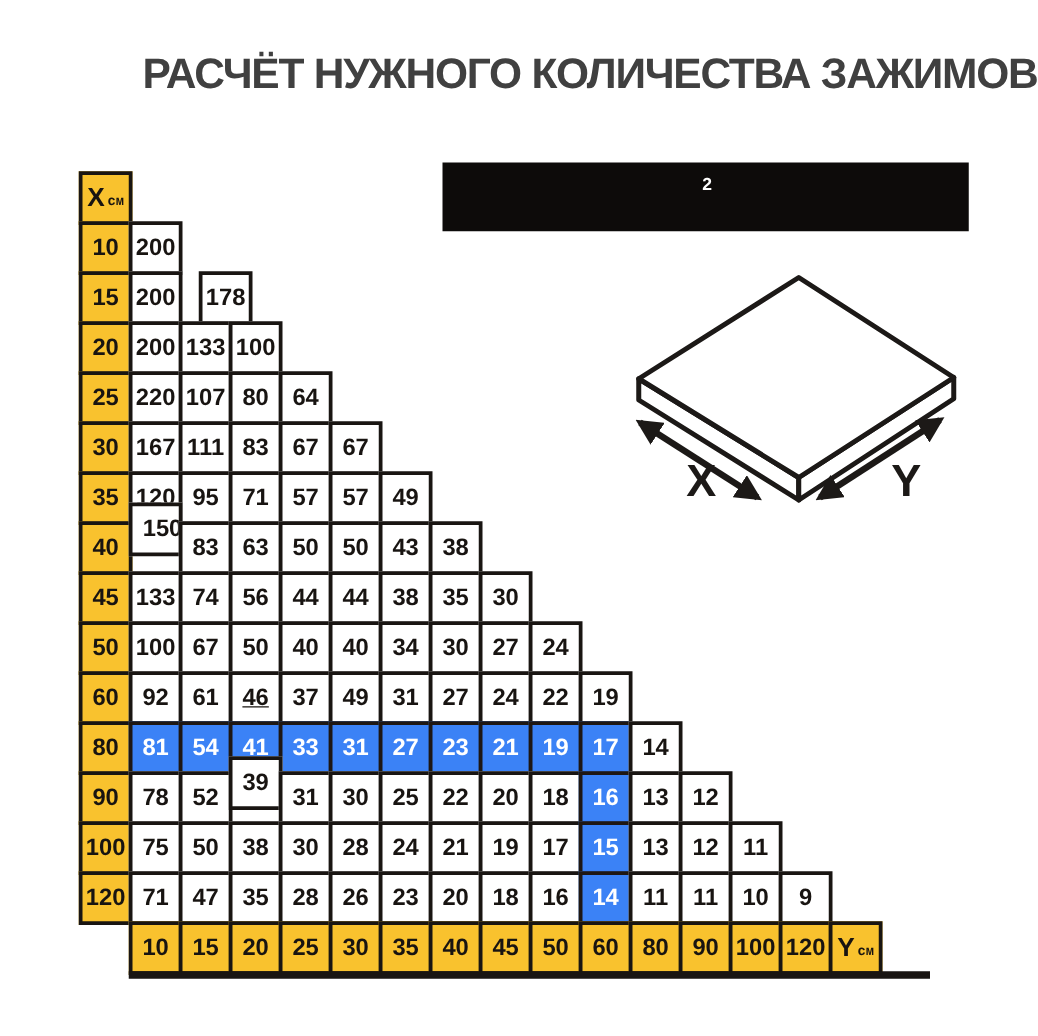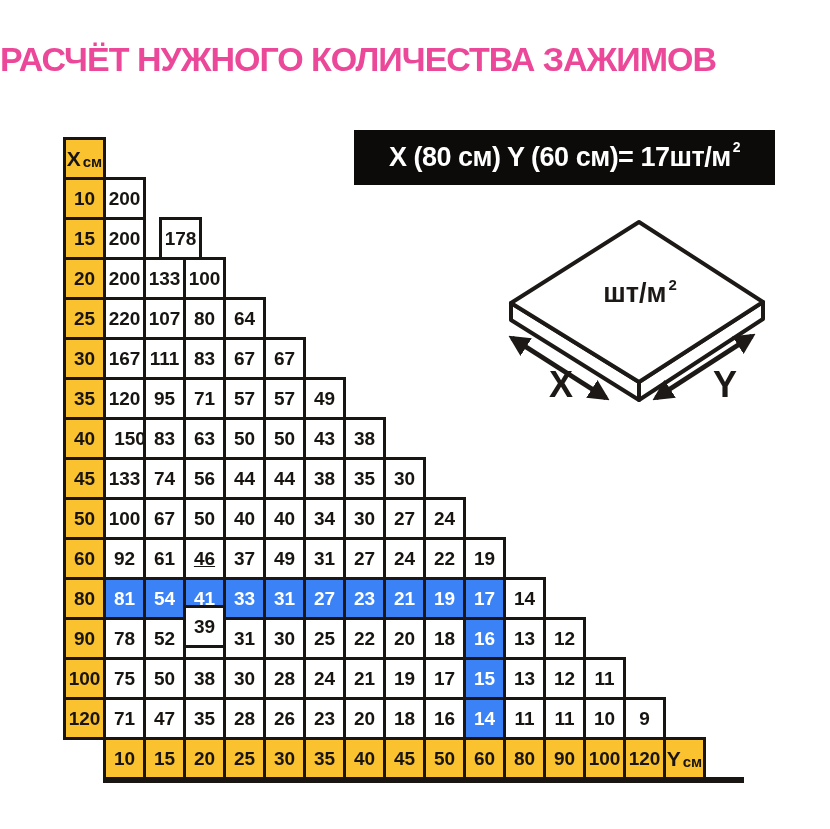--- a/index.html
+++ b/index.html
@@ -1,40 +1,40 @@
 <!DOCTYPE html>
 <html><head>
 <meta charset="utf-8">
 <style>
   html,body{margin:0;padding:0;}
   body{
     width:830px;height:829px;position:relative;background:#ffffff;
     font-family:"Liberation Sans","DejaVu Sans",sans-serif;overflow:hidden;
   }
   .page-title{
-    position:absolute;top:40px;left:0;width:830px;text-align:left;
-    font-size:34px;font-weight:bold;color:#ec4899;letter-spacing:-1px;white-space:nowrap;
+    position:absolute;top:40px;left:0;width:830px;text-align:right;
+    font-size:34px;font-weight:bold;color:#404040;letter-spacing:-1px;white-space:nowrap;
   }
   .formula-box{
     position:absolute;left:354px;top:130px;width:421px;height:55px;background:#0d0b0a;
     display:flex;align-items:center;justify-content:center;color:#ffffff;
     font-weight:bold;font-size:27px;letter-spacing:-0.5px;white-space:nowrap;
   }
   .sup{font-size:14px;position:relative;top:-11px;margin-left:2px;}
   
   #matrix{position:absolute;left:63px;top:137px;width:646px;height:646px;}
   .cell{
     position:absolute;width:43px;height:43px;box-sizing:border-box;
     border:3px solid #191512;background:#ffffff;color:#181411;
     display:flex;align-items:center;justify-content:center;
     font-weight:bold;font-size:19px;
   }
   .cell.label{background:#F9C22E;}
   .cell.dark{background:#3b82f6;color:#ffffff;border-color:#1E1713;}
-  .cell .unit{font-size:15px;margin-left:2px;margin-top:6px;}
+  .cell .unit{font-size:11px;margin-left:2px;margin-top:6px;font-family:Liberation Mono, monospace;}
   .cell.corner{font-size:21px;}
   .bottom-bar{position:absolute;left:103px;top:777px;width:641px;height:6px;background:#191512;}
   
   .diagram{position:absolute;left:488px;top:212px;width:322px;height:205px;}
   .diagram svg{position:absolute;left:0;top:0;}
   .area-label{
     position:absolute;left:87px;top:66px;width:130px;text-align:center;
     font-weight:bold;font-size:27px;color:#1c1917;white-space:nowrap;
   }
   .area-label .sup{top:-12px;font-size:15px;}
@@ -44,44 +44,40 @@
   }
   .axis-label.x{left:48px;}
   .axis-label.y{left:212px;}
 </style>
 </head>
 <body>
 
 <div class="page-title">РАСЧЁТ НУЖНОГО КОЛИЧЕСТВА ЗАЖИМОВ</div>
 
 <div class="formula-box">
-  <span>X (80 см) Y (60 см)= 17шт/м</span>
     <span class="sup">2</span>
 </div>
 
 <div class="diagram">
   <svg width="322" height="205" viewBox="0 0 322 205">
     <defs>
       <marker id="ah" viewBox="0 0 10 10" refX="8" refY="5" markerWidth="4.2" markerHeight="4.2" orient="auto-start-reverse">
         <path d="M0,0 L10,5 L0,10 z" fill="#1c1917"></path>
       </marker>
     </defs>
 
     <polygon points="23,91 151,170 151,188 23,108" fill="#ffffff" stroke="#1c1917" stroke-width="4" stroke-linejoin="round"></polygon>
     <polygon points="151,170 275,90 275,107 151,188" fill="#ffffff" stroke="#1c1917" stroke-width="4" stroke-linejoin="round"></polygon>
 
     <polygon points="151,10 275,90 151,170 23,91" fill="#ffffff" stroke="#1c1917" stroke-width="4" stroke-linejoin="round"></polygon>
 
     <line x1="24" y1="126" x2="118" y2="186" stroke="#1c1917" stroke-width="5" marker-start="url(#ah)" marker-end="url(#ah)"></line>
 
     <line x1="168" y1="186" x2="264" y2="124" stroke="#1c1917" stroke-width="5" marker-start="url(#ah)" marker-end="url(#ah)"></line>
   </svg>
-  <div class="area-label">
-    <span>шт/м</span><span class="sup">2</span>
-  </div>
   <div class="axis-label x">X</div>
   <div class="axis-label y">Y</div>
 </div>
 
 <div id="matrix">
     <div class="cell label corner" style="top: 0px; left: 0px;">
       <span>X</span>
       <span class="unit">см</span>
     </div>
     <div class="cell label" style="top: 40px; left: 0px;">10</div>
@@ -105,21 +101,21 @@
     <div class="cell" style="top: 200px; left: 160px;">67</div>
     <div class="cell" style="top: 200px; left: 200px;">67</div>
     <div class="cell label" style="top: 240px; left: 0px;">35</div>
     <div class="cell" style="top: 240px; left: 40px;">120</div>
     <div class="cell" style="top: 240px; left: 80px;">95</div>
     <div class="cell" style="top: 240px; left: 120px;">71</div>
     <div class="cell" style="top: 240px; left: 160px;">57</div>
     <div class="cell" style="top: 240px; left: 200px;">57</div>
     <div class="cell" style="top: 240px; left: 240px;">49</div>
     <div class="cell label" style="top: 280px; left: 0px;">40</div>
-    <div class="cell" style="top: 280px; left: 40px; padding-left: 11px;">150</div>
+    <div class="cell" style="top: 265px; left: 40px; padding-left: 11px;">150</div>
     <div class="cell" style="top: 280px; left: 80px;">83</div>
     <div class="cell" style="top: 280px; left: 120px;">63</div>
     <div class="cell" style="top: 280px; left: 160px;">50</div>
     <div class="cell" style="top: 280px; left: 200px;">50</div>
     <div class="cell" style="top: 280px; left: 240px;">43</div>
     <div class="cell" style="top: 280px; left: 280px;">38</div>
     <div class="cell label" style="top: 320px; left: 0px;">45</div>
     <div class="cell" style="top: 320px; left: 40px;">133</div>
     <div class="cell" style="top: 320px; left: 80px;">74</div>
     <div class="cell" style="top: 320px; left: 120px;">56</div>

